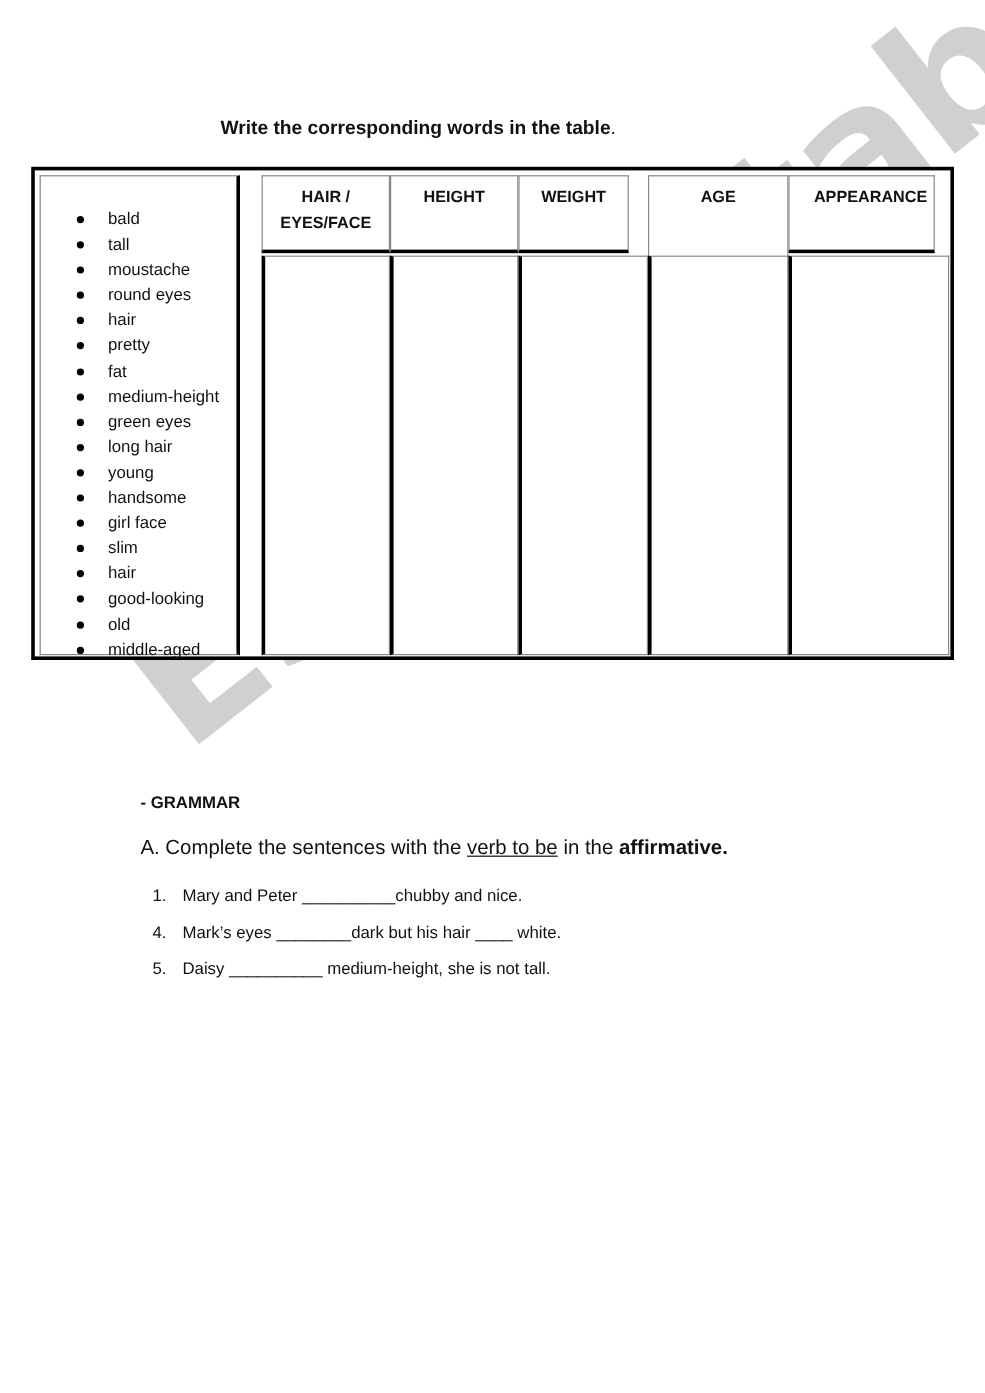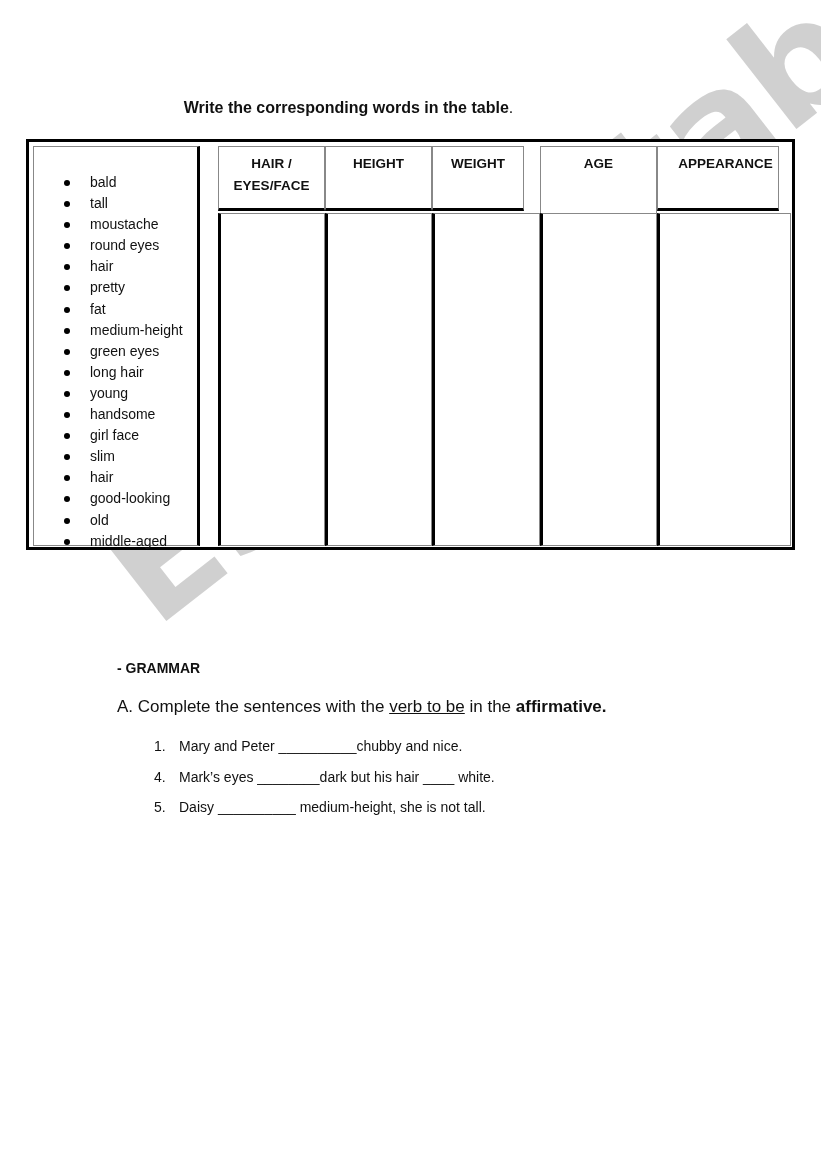--- a/index.html
+++ b/index.html
@@ -31,21 +31,21 @@
       border-radius: 50%; background: #000;
     }
     .hdr {
       border: 1px solid #888; border-bottom: 3px solid #000;
       font-size: 13.5px; font-weight: bold; text-align: center; padding-top: 6px; line-height: 22px;
     }
     .body-cell { border: 1px solid #888; border-left: 3px solid #000; }
     .grammar-h { position: absolute; left: 117px; top: 660px; font-size: 14px; font-weight: bold; }
     .instr { position: absolute; left: 117px; top: 697px; font-size: 17px; }
     .instr u { text-decoration: underline; }
-    .sentences { position: absolute; left: 154px; top: 737px; font-size: 14px; }
+    .sentences { position: absolute; left: 127px; top: 737px; font-size: 14px; }
     .sentences .s { height: 30.5px; line-height: 18px; }
     .sentences .num { display: inline-block; width: 25px; }
     .watermark {
       position: absolute; left: 70px; top: 520px; transform-origin: left top;
       transform: rotate(-38deg);
       font-size: 150px; font-weight: bold; color: rgba(170,170,170,0.55);
       white-space: nowrap; pointer-events: none; letter-spacing: -2px;
       font-family: "DejaVu Sans", sans-serif;
     }
   </style>

